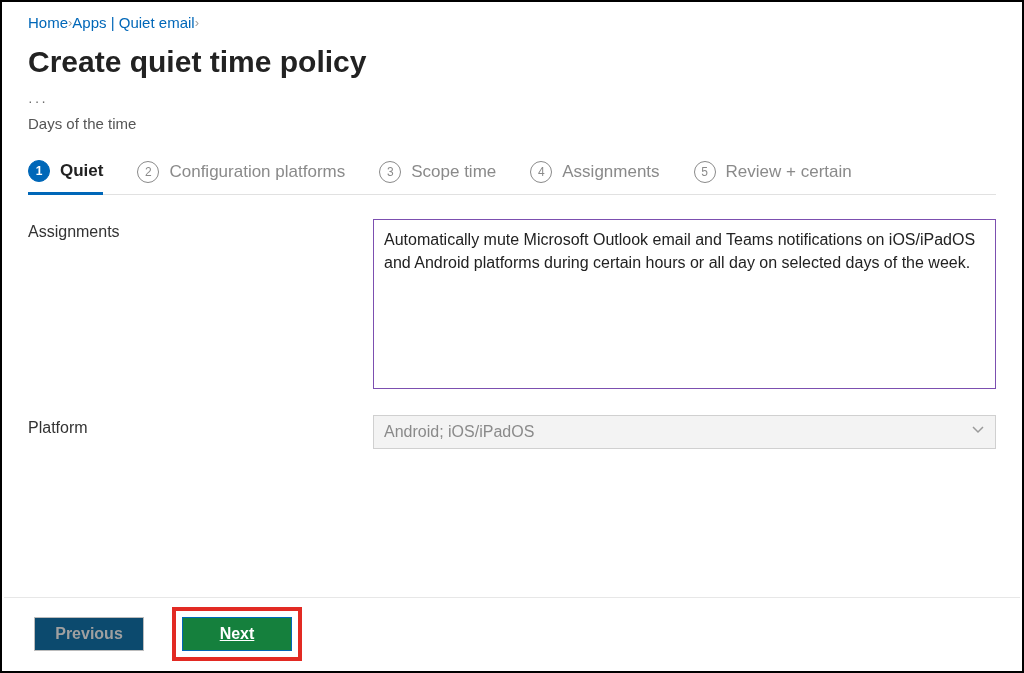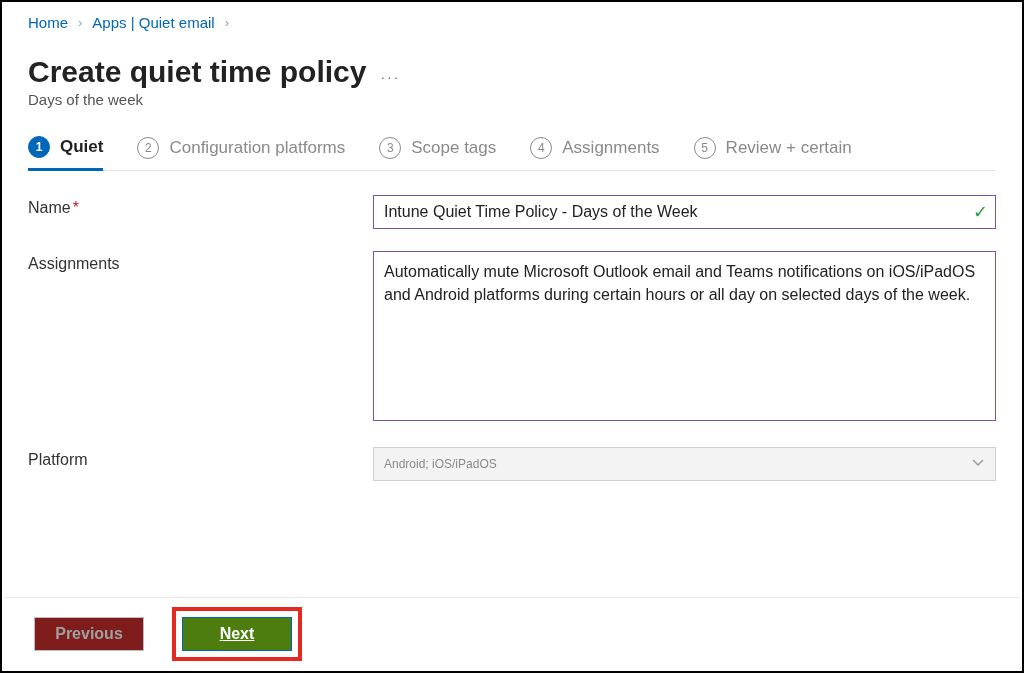--- a/index.html
+++ b/index.html
@@ -10,29 +10,28 @@
     position: relative;
     color: #323130;
   }
   .content {
     padding: 12px 26px 0 26px;
   }
   
   .breadcrumb {
     display: flex;
     align-items: center;
-    gap: 10px;
     font-size: 15px;
     color: #0067b8;
-    margin-bottom: 24px;
+    margin-bottom: 14px;
   }
   .breadcrumb a { color: #0067b8; text-decoration: none; cursor: pointer; }
   .breadcrumb .sep { color: #a0a0a0; font-size: 13px; }
   
-  .title-row { display: flex; align-items: baseline; gap: 14px; }
+  .title-row { display: flex; align-items: baseline; gap: 14px; flex-direction: column; }
   .page-title { font-size: 30px; font-weight: 600; color: #222; }
   .more { color: #6e6e6e; letter-spacing: 2px; font-size: 14px; padding-bottom: 4px; cursor: pointer; }
   .subtitle { font-size: 15px; color: #555; margin-top: 2px; margin-bottom: 28px; }
   
   .steps {
     display: flex;
     gap: 34px;
     border-bottom: 1px solid #e1e1e1;
     padding-bottom: 0;
     margin-bottom: 24px;
@@ -84,21 +83,21 @@
     outline: none;
     font-family: inherit;
     line-height: 1.45;
   }
   .select-disabled {
     flex: 1;
     height: 34px;
     border: 1px solid #d0d0d0;
     background: #f3f3f3;
     color: #8a8a8a;
-    font-size: 12px;
+    font-size: 16px;
     padding: 0 10px;
     display: flex;
     align-items: center;
     justify-content: space-between;
   }
   .select-disabled .chev { color: #9a9a9a; }
   
   .footer {
     position: absolute;
     left: 2px; right: 2px; bottom: 2px;
@@ -112,27 +111,27 @@
   .btn {
     height: 34px;
     min-width: 110px;
     font-size: 16px;
     font-weight: 600;
     border: 1px solid transparent;
     cursor: pointer;
     font-family: inherit;
   }
   .btn-prev {
-    background: #7f1d1d;
+    background: #0c4a6e;
     border-color: #bcbcbc;
     color: #a0a0a0;
     cursor: default;
   }
   .btn-next {
-    background: #4d7c0f;
+    background: #15803d;
     color: #fff;
     border-color: #0067b8;
     text-decoration: underline;
   }
   .highlight-box {
     padding: 6px;
     border: 4px solid #e22a23;
     display: inline-flex;
   }
   .watermark {
@@ -154,54 +153,45 @@
     <a>Home</a>
     <span class="sep">›</span>
     <a>Apps | Quiet email</a>
     <span class="sep">›</span>
   </nav>
 
   <div class="title-row">
     <h1 class="page-title">Create quiet time policy</h1>
     <span class="more">···</span>
   </div>
-  <div class="subtitle">Days of the week</div>
+  <div class="subtitle">Days of the time</div>
 
   <div class="steps">
     <div class="step active">
       <span class="circle">1</span>
       <span>Quiet</span>
     </div>
     <div class="step">
       <span class="circle">2</span>
       <span>Configuration platforms</span>
     </div>
     <div class="step">
       <span class="circle">3</span>
-      <span>Scope tags</span>
+      <span>Scope time</span>
     </div>
     <div class="step">
       <span class="circle">4</span>
       <span>Assignments</span>
     </div>
     <div class="step">
       <span class="circle">5</span>
       <span>Review + certain</span>
     </div>
   </div>
 
-  <div class="form-row">
-    <div class="form-label">
-      <span>Name</span><span class="req">*</span>
-    </div>
-    <div class="form-field">
-      <input type="text" class="text-input" value="Intune Quiet Time Policy - Days of the Week" style="">
-      <span class="check-icon">✓</span>
-    </div>
-  </div>
 
   <div class="form-row">
     <div class="form-label">Assignments</div>
     <div class="form-field">
       <textarea class="textarea" style="">Automatically mute Microsoft Outlook email and Teams notifications on iOS/iPadOS and Android platforms during certain hours or all day on selected days of the week.</textarea>
     </div>
   </div>
 
   <div class="form-row">
     <div class="form-label">Platform</div>

